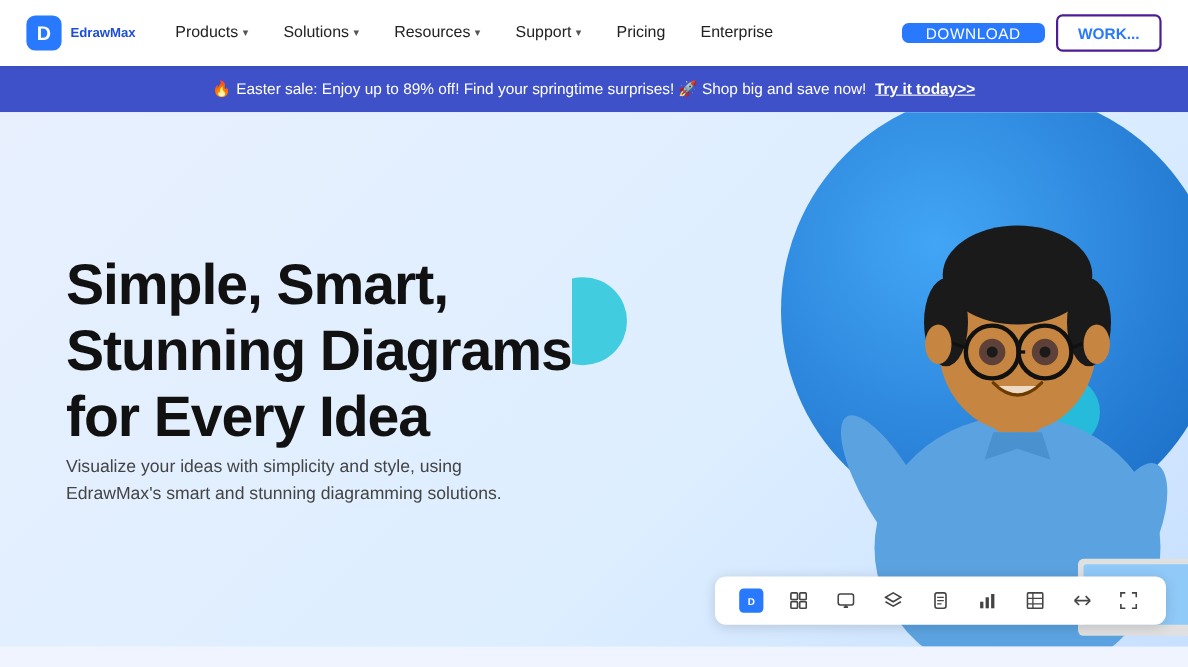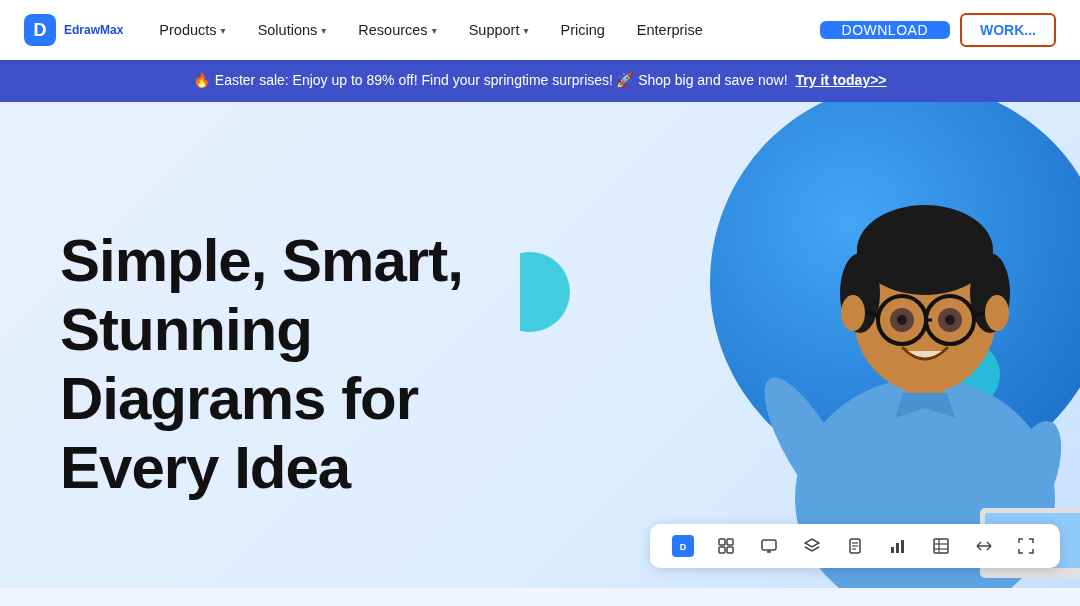--- a/index.html
+++ b/index.html
@@ -79,21 +79,21 @@
       padding: 1px 22px;
       font-size: 14px;
       font-weight: 400;
       cursor: pointer;
       letter-spacing: 0.5px;
       margin-left: 28px;
     }
     .btn-work {
       background: #fff;
       color: #2979FF;
-      border: 2px solid #c2410c;
+      border: 2px solid #4c1d95;
       border-radius: 6px;
       padding: 7px 18px;
       font-size: 14px;
       font-weight: 700;
       cursor: pointer;
     }
 
     
     .banner {
       background: #3F51C8;
@@ -117,21 +117,21 @@
       align-items: center;
       position: relative;
       overflow: hidden;
       padding: 40px 60px 0 60px;
     }
     .hero-left {
       flex: 0 0 520px;
       z-index: 2;
     }
     .hero-title {
-      font-size: 60px;
+      font-size: 52px;
       font-weight: 900;
       color: #111;
       line-height: 1.15;
       margin-bottom: 2px;
       letter-spacing: -1px;
     }
     .hero-subtitle {
       font-size: 16px;
       color: #444;
       line-height: 1.6;
@@ -290,20 +290,21 @@
 </nav>
 
 <div class="banner">
   <span>🔥 Easter sale: Enjoy up to 89% off! Find your springtime surprises! 🚀 Shop big and save now!</span>
   <a style="margin-left:4px;">Try it today&gt;&gt;</a>
 </div>
 
 <section class="hero">
   <div class="hero-left">
     <h1 class="hero-title">Simple, Smart, Stunning Diagrams for Every Idea</h1>
+    <p class="hero-subtitle">Visualize your ideas with simplicity and style, using EdrawMax's smart and stunning diagramming solutions.</p>
   </div>
 
   <div class="hero-right">
 
     <div class="sphere-bg"></div>
 
     <div class="teal-bubble tb1"></div>
     <div class="teal-bubble tb2"></div>
 
     <svg style="position:absolute;right:0px;bottom:0;width:340px;height:450px;z-index:3;" viewBox="0 0 340 450" xmlns="http://www.w3.org/2000/svg">

